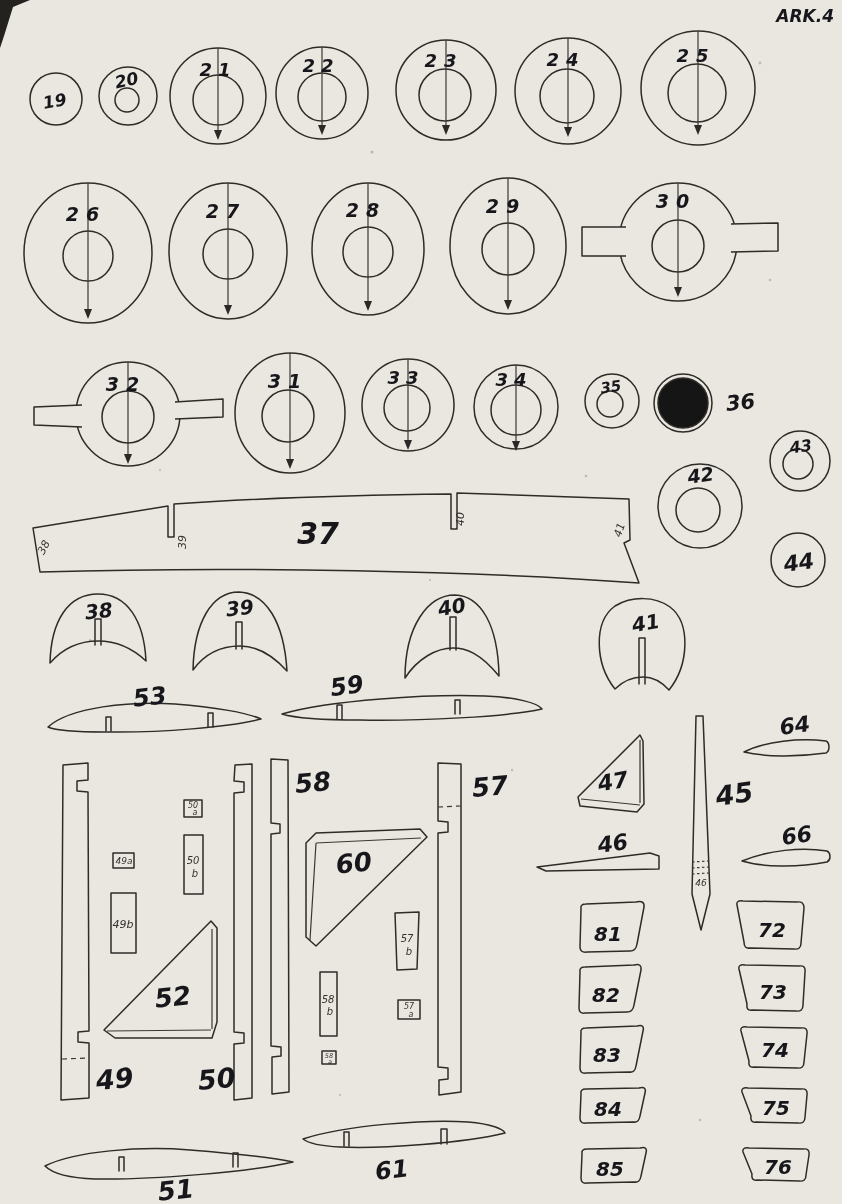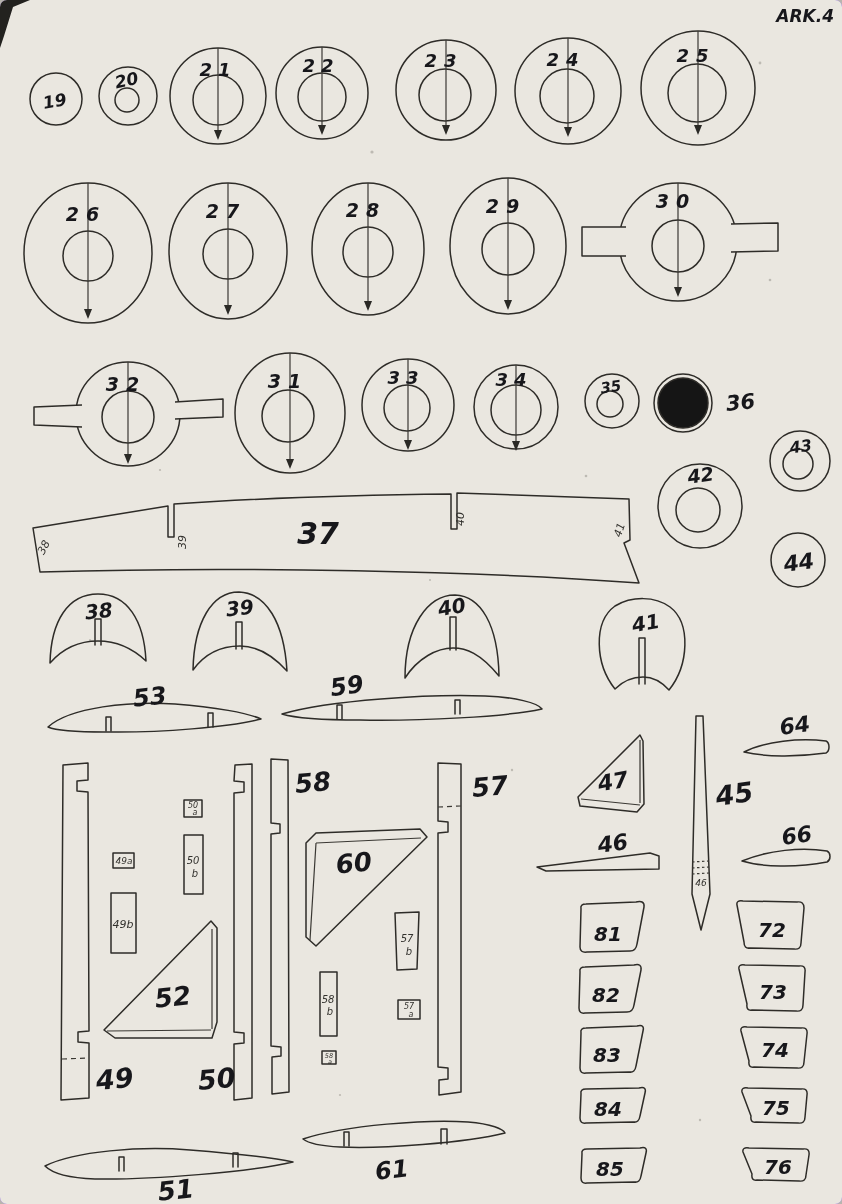--- a/index.html
+++ b/index.html
@@ -1,16 +1,16 @@
 <!DOCTYPE html>
 <html><head>
 <meta charset="utf-8">
 <style>
   html,body{margin:0;padding:0;background:#b8b5ae;}
-  .page{width:842px;height:1204px;margin:0 auto;background:#8b5cf6;position:relative;overflow:hidden;border-radius:7px;}
+  .page{width:842px;height:1204px;margin:0 auto;background:#8b5cf6;position:relative;overflow:hidden;}
   svg{display:block;}
   .outline{fill:none;stroke:#2e2c28;stroke-width:1.5;stroke-linejoin:round;stroke-linecap:round;}
   .pfill{fill:#eae7e0;stroke:#2e2c28;stroke-width:1.5;stroke-linejoin:round;}
   .tab{fill:#eae7e0;stroke:#2e2c28;stroke-width:1.5;stroke-linejoin:round;}
   .cline{fill:none;stroke:#3a3833;stroke-width:1.2;}
   .dash{stroke-dasharray:5 4;}
   .dash2{stroke-dasharray:2.5 2.5;}
   .ah{fill:#2a2925;stroke:none;}
   .lbl{font-family:"DejaVu Sans",sans-serif;font-weight:bold;font-style:italic;fill:#17171b;}
   .sm{font-family:"DejaVu Sans",sans-serif;font-weight:normal;font-style:italic;fill:#33322e;}

